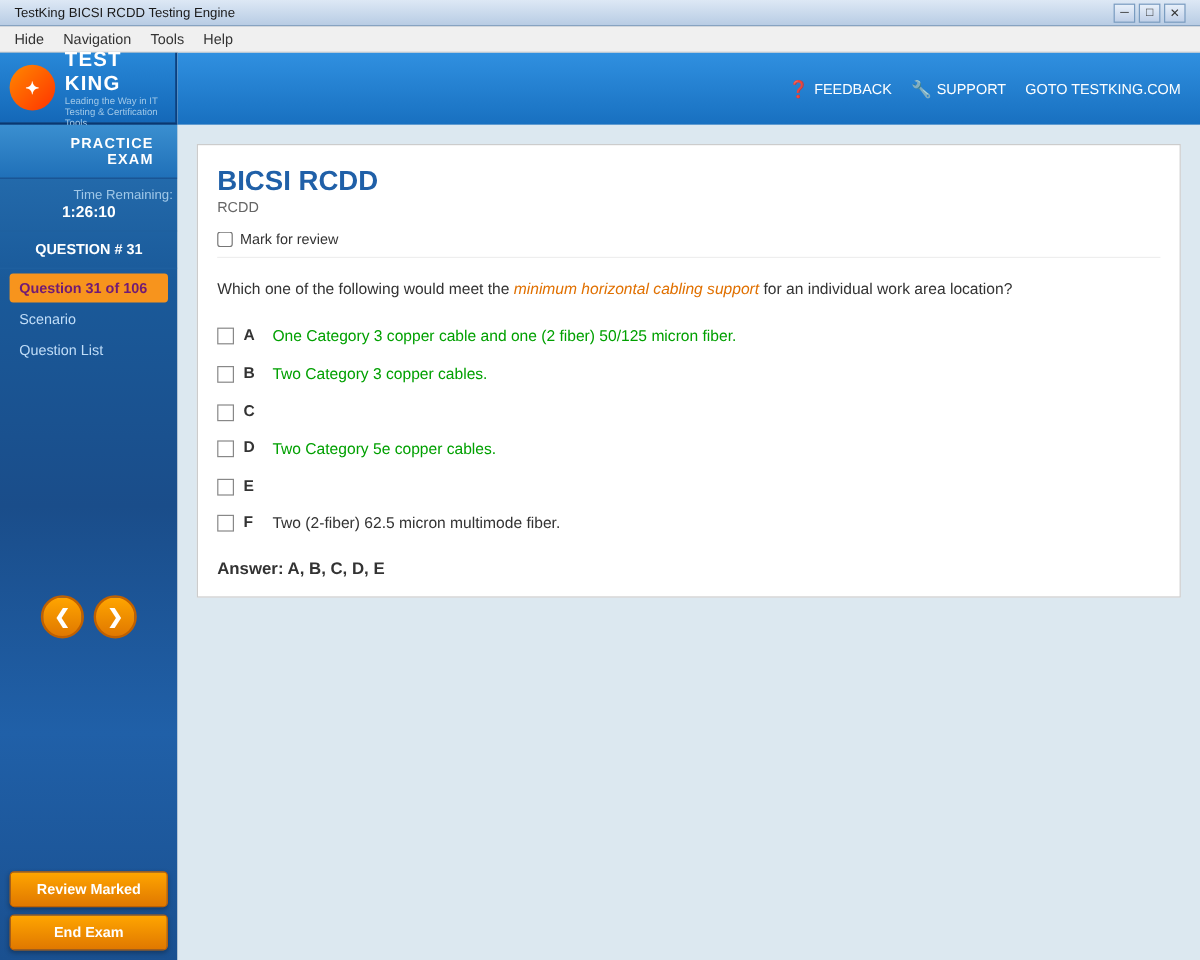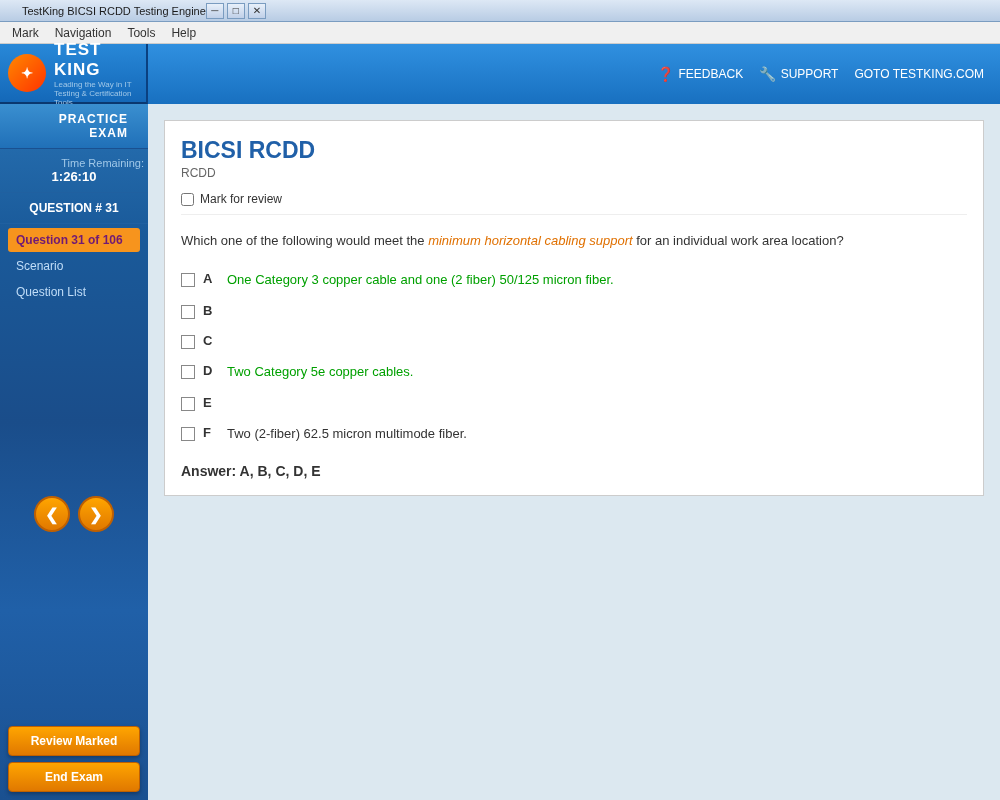--- a/index.html
+++ b/index.html
@@ -4,22 +4,23 @@
   <style>
     * { margin: 0; padding: 0; box-sizing: border-box; }
     body { font-family: Arial, sans-serif; font-size: 13px; background: #c0c0c0; width: 1000px; height: 800px; overflow: hidden; }
 
     
     .title-bar {
       background: linear-gradient(to bottom, #dde8f5, #b8cce4);
       height: 22px;
       display: flex;
       align-items: center;
-      padding: 0 22px;
+      padding: 0 12px;
       border-bottom: 1px solid #7a9cc0;
+      justify-content: space-between;
     }
     .title-bar-title { font-size: 11px; color: #1a1a1a; font-weight: normal; }
     .title-bar-controls { display: flex; gap: 3px; }
     .title-btn {
       width: 18px; height: 16px; font-size: 10px; border: 1px solid #7a9cc0;
       background: linear-gradient(to bottom, #e8f0fa, #c0d0e8);
       cursor: pointer; display: flex; align-items: center; justify-content: center;
       color: #333;
     }
 
@@ -251,21 +252,21 @@
 <div class="title-bar">
   <span class="title-bar-title">TestKing BICSI RCDD Testing Engine</span>
   <div class="title-bar-controls">
     <button class="title-btn">─</button>
     <button class="title-btn">□</button>
     <button class="title-btn">✕</button>
   </div>
 </div>
 
 <div class="menu-bar">
-  <span class="menu-item">Mark</span>
+  <span class="menu-item">Hide</span>
   <span class="menu-item">Navigation</span>
   <span class="menu-item">Tools</span>
   <span class="menu-item">Help</span>
 </div>
 
 <div class="main-container">
 
   <div class="sidebar">
 
     <div class="logo-section" style="background: linear-gradient(to bottom, #2888d8, #1468b8); padding:8px; display:flex; align-items:center; gap:8px; border-bottom:2px solid #0a3870; height:60px;">
@@ -344,20 +345,21 @@
 
         <ul class="options-list">
           <li class="option-item">
             <div class="option-checkbox"></div>
             <span class="option-letter">A</span>
             <span class="option-text">One Category 3 copper cable and one (2 fiber) 50/125 micron fiber.</span>
           </li>
           <li class="option-item">
             <div class="option-checkbox"></div>
             <span class="option-letter">B</span>
+            <span class="option-text">Two Category 3 copper cables.</span>
           </li>
           <li class="option-item">
             <div class="option-checkbox"></div>
             <span class="option-letter">C</span>
           </li>
           <li class="option-item">
             <div class="option-checkbox"></div>
             <span class="option-letter">D</span>
             <span class="option-text">Two Category 5e copper cables.</span>
           </li>

